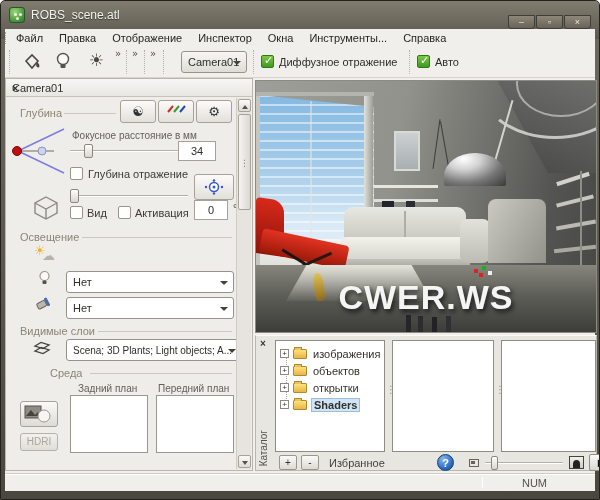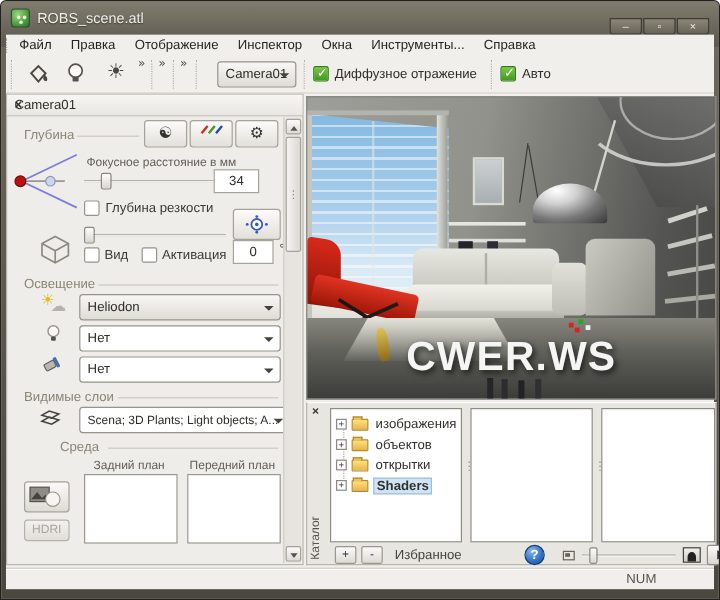--- a/index.html
+++ b/index.html
@@ -178,21 +178,21 @@
         </svg>
 
         <span class="small-lbl abs" style="left:66px;top:33px">Фокусное расстояние в мм</span>
         <div class="slider" style="left:64px;top:47px;width:118px">
           <div class="track"></div>
           <div class="thumb" style="left:14px"></div>
         </div>
         <div class="vbox" style="left:172px;top:44px;width:38px">34</div>
 
         <span class="cb" style="position:absolute;left:64px;top:70px"></span>
-        <span class="insp-lbl abs" style="left:82px;top:71px">Глубина резкости</span>
+        <span class="insp-lbl abs" style="left:82px;top:71px">Глубина отражение</span>
         <div class="tabbtn" style="left:188px;top:77px;width:40px;height:26px">
           <svg width="24" height="16" viewBox="0 0 24 16" style="margin-top:4px">
             <circle cx="12" cy="8" r="4.5" fill="#fff" stroke="#3a58c8" stroke-width="1.5"></circle>
             <circle cx="12" cy="8" r="1.5" fill="#3a58c8"></circle>
             <circle cx="12" cy="1.5" r="1.2" fill="#3a58c8"></circle>
               <circle cx="12" cy="14.5" r="1.2" fill="#3a58c8"></circle>
             <circle cx="4" cy="8" r="1.2" fill="#3a58c8"></circle>
               <circle cx="20" cy="8" r="1.2" fill="#3a58c8"></circle>
           </svg>
         </div>
@@ -209,24 +209,20 @@
         <span class="cb" style="position:absolute;left:112px;top:109px"></span>
         <span class="insp-lbl abs" style="left:129px;top:110px">Активация</span>
         <div class="vbox" style="left:188px;top:103px;width:34px">0</div>
         <span class="insp-lbl abs" style="left:227px;top:105px">°</span>
 
         <span class="sec-label abs" style="left:14px;top:134px">Освещение</span>
         <div class="rule" style="left:76px;top:140px;width:150px"></div>
 
         <span class="abs ic" style="left:28px;top:146px;font-size:13px;color:#efb229">☀</span>
         <span class="abs ic" style="left:36px;top:151px;font-size:13px;color:#b6b3ac">☁</span>
-        <div class="dd" style="left:60px;top:148px;width:168px">
-          <span>Heliodon</span>
-          <span class="dd-arrow"></span>
-        </div>
 
         <span class="abs" style="left:32px;top:173px">
           <svg width="13" height="17" viewBox="0 0 13 17">
               <circle cx="6.5" cy="6" r="4.5" fill="#fbfaf6" stroke="#9a978e" stroke-width="1.2"></circle>
               <rect x="4.5" y="10.5" width="4" height="3.5" rx="1" fill="#55534c"></rect>
             </svg>
         </span>
         <div class="dd white" style="left:60px;top:174px;width:168px">
           <span>Нет</span>
           <span class="dd-arrow"></span>

